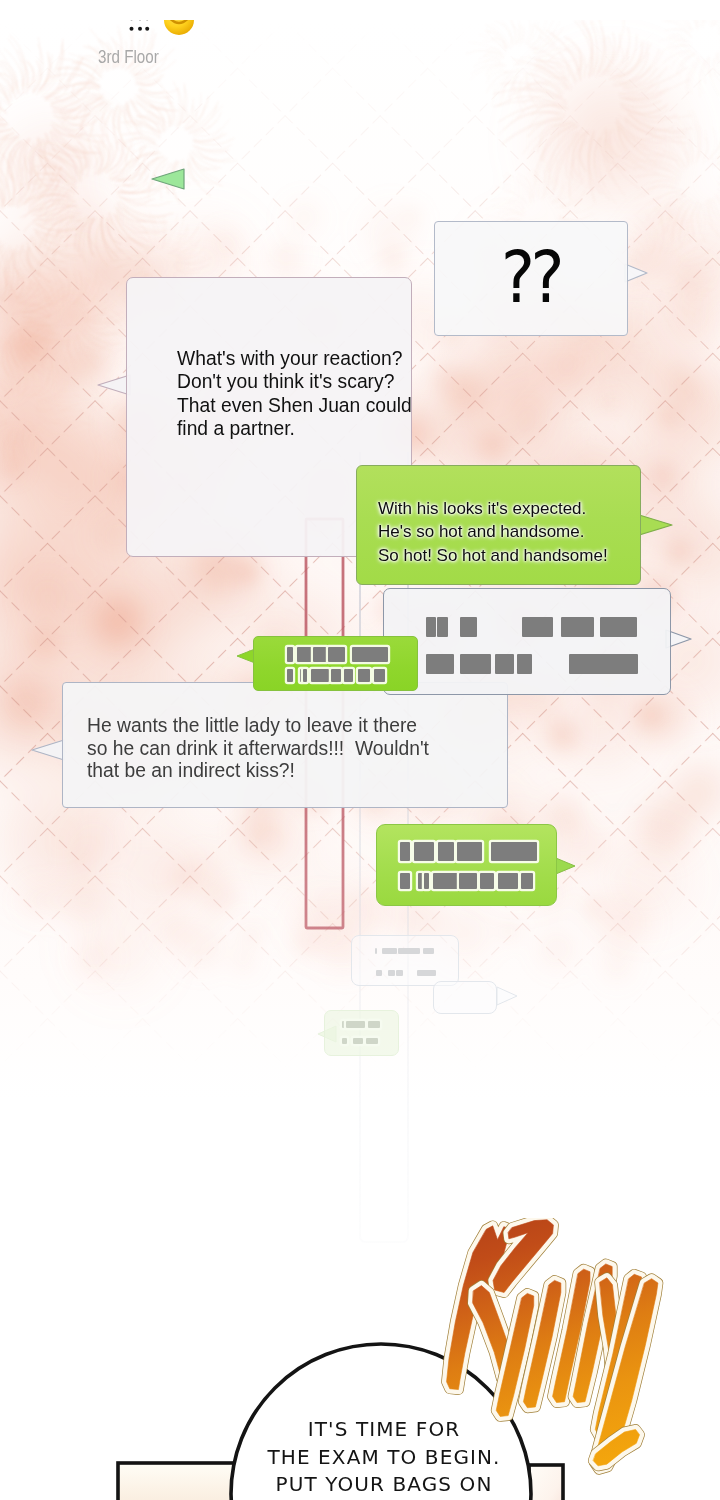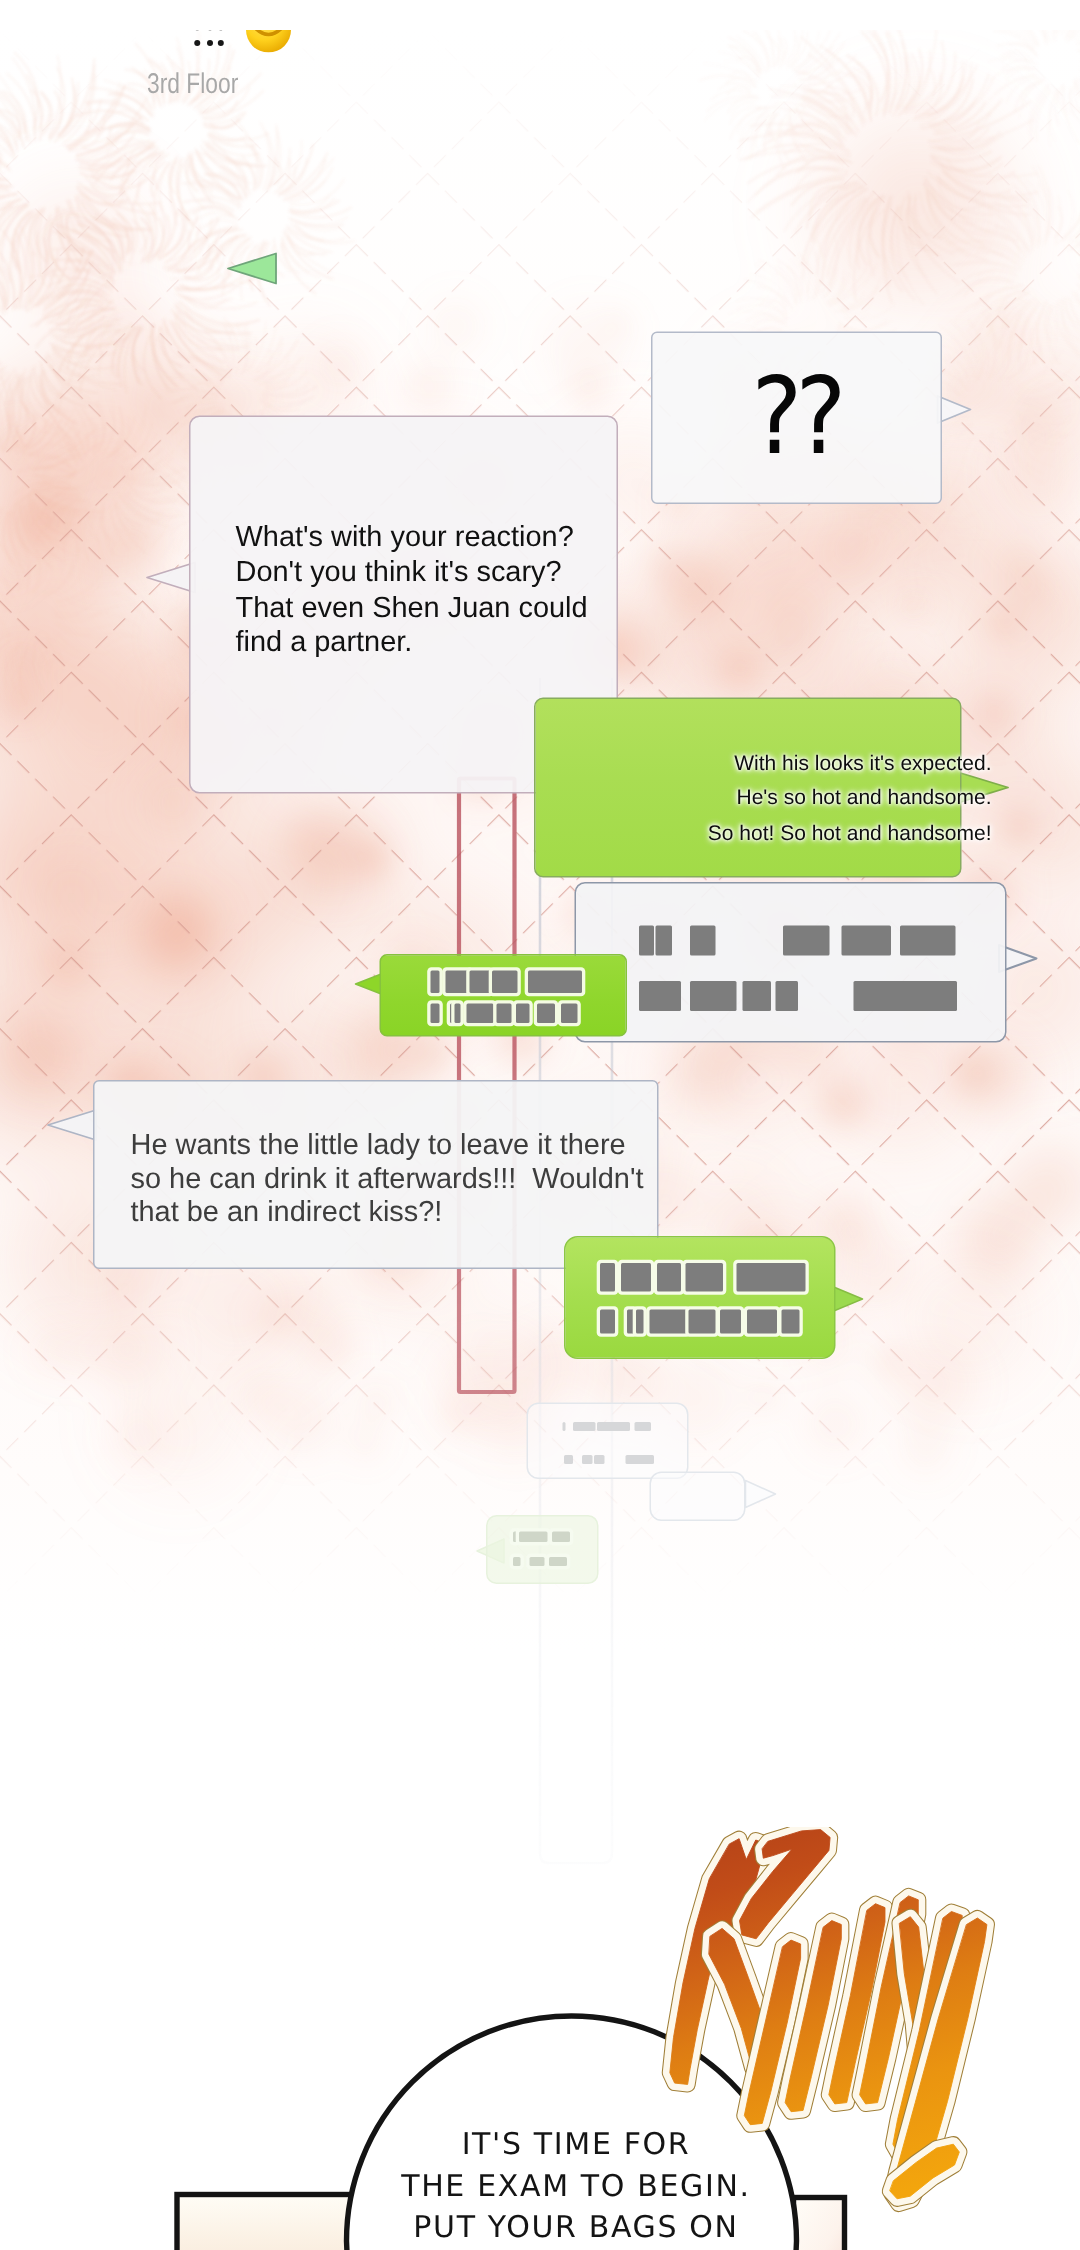--- a/index.html
+++ b/index.html
@@ -21,31 +21,31 @@
           background:linear-gradient(to bottom,#a4e8a1 0%,#9ce79a 50%,#96e594 100%);
           border:1.2px solid #6fa57a;border-radius:6px;}
   .green1 .txt{font-size:20.6px;line-height:26px;color:#0d0d0d;left:25px;top:28px;
     text-shadow:0 0 2px #fff,0 0 3px #fff,0 0 4px #fff;}
 
   .qq{left:434px;top:201px;width:194px;height:115px;background:rgba(247,247,249,.93);
       border:1.3px solid #b3bac9;border-radius:4px;}
   .qq .txt{font-family:"DejaVu Sans",sans-serif;font-size:71px;font-weight:400;color:#070707;
     left:66px;top:14px;letter-spacing:-5px;transform:scaleX(0.90);transform-origin:left top;}
 
-  .white1{left:126px;top:257px;width:286px;height:252px;background:rgba(245,243,245,.95);
-          border:1.3px solid #c2aebb;border-radius:7px;}
+  .white1{left:126px;top:257px;width:286px;height:280px;background:rgba(245,243,245,.95);
+          border:1.3px solid #c2aebb;border-radius:7px;padding-left:20px;}
   .white1 .txt{font-size:19.3px;line-height:23.4px;color:#111;left:30px;top:69px;}
 
   .green2{left:356px;top:445px;width:285px;height:120px;
           background:linear-gradient(to bottom,#b2e05c 0%,#a9dd52 45%,#a2db47 100%);
           border:1.2px solid #87ac5e;border-radius:6px;}
-  .green2 .txt{font-size:14px;line-height:23.4px;color:#0d0d0d;left:21px;top:31px;
-    text-shadow:0 0 2px #fff,0 0 3px #fff,0 0 4px #fff,0 0 5px #fff;text-align:right;}
-
-  .white2{left:62px;top:700px;width:377px;height:126px;background:rgba(244,244,246,.95);
+  .green2 .txt{font-size:17px;line-height:23.4px;color:#0d0d0d;left:21px;top:31px;
+    text-shadow:0 0 2px #fff,0 0 3px #fff,0 0 4px #fff,0 0 5px #fff;}
+
+  .white2{left:62px;top:662px;width:446px;height:126px;background:rgba(244,244,246,.95);
           border:1.3px solid #aeb5c5;border-radius:4px;}
   .white2 .txt{font-size:19.3px;line-height:22.6px;color:#3d3d3d;left:24px;top:32px;}
 
   .redact{position:absolute;background:#7d7d7d;border-radius:1px;}
 
   .white-red{left:383px;top:568px;width:288px;height:107px;background:rgba(243,243,245,.94);
              border:1.4px solid #8d97a8;border-radius:7px;}
   .green-red{left:253px;top:616px;width:165px;height:55px;
              background:linear-gradient(to bottom,#9ada3a 0%,#8fd62c 60%,#8ad426 100%);
              border:1.3px solid #86c23e;border-radius:5px;}

